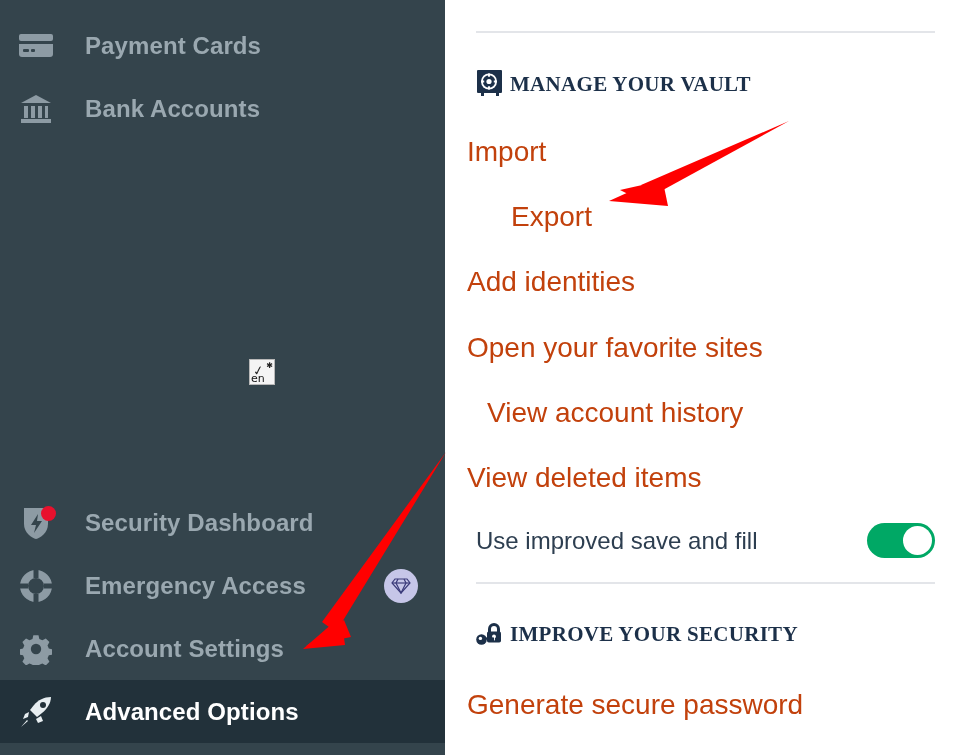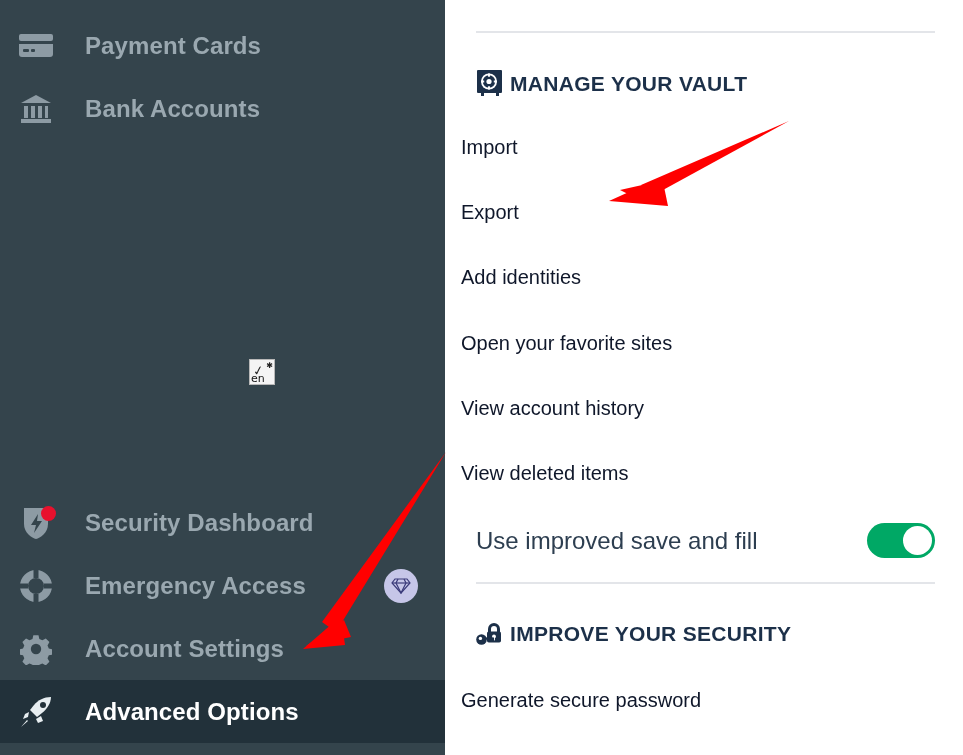--- a/index.html
+++ b/index.html
@@ -77,25 +77,25 @@
     background:#e3e5e9;
   }
   .section-head {
     position:absolute; left:31px;
     display:flex; align-items:center;
   }
   .section-head .sh-ico { width:34px; display:flex; align-items:center; }
   .section-head .sh-ico svg { fill:#1c3049; display:block; }
   .section-head .sh-text {
     font-size:21px; font-weight:bold; color:#1c3049;
-    letter-spacing:.3px; white-space:nowrap;
+    letter-spacing:.3px; white-space:nowrap;font-family:Liberation Serif, serif;
   }
   .link-row {
-    position:absolute; left:16px;
-    font-size:20px; color:#0f172a; white-space:nowrap;
+    position:absolute; left:22px;
+    font-size:28px; color:#c2410c; white-space:nowrap;
     cursor:pointer;
   }
   .toggle-row {
     position:absolute; left:31px; width:459px;
     display:flex; align-items:center; justify-content:space-between;
   }
   .toggle-row .tr-label { font-size:24px; color:#2d3e50; white-space:nowrap;text-align:right; }
   .switch {
     width:68px; height:35px; border-radius:18px;
     background:#00a865; position:relative; cursor:pointer; flex:0 0 auto;
@@ -216,24 +216,24 @@
           <rect x="12" y="3.5" width="2" height="3.2" fill="#ffffff"></rect>
           <rect x="12" y="16.3" width="2" height="3.2" fill="#ffffff"></rect>
           <rect x="5" y="10.5" width="3.2" height="2" fill="#ffffff"></rect>
           <rect x="17.8" y="10.5" width="3.2" height="2" fill="#ffffff"></rect>
         </svg>
       </span>
       <span class="sh-text">MANAGE YOUR VAULT</span>
     </div>
 
     <div class="link-row" style="top:136px;">Import</div>
-    <div class="link-row" style="top:201px;">Export</div>
+    <div class="link-row" style="top:201px;margin-left:44px;">Export</div>
     <div class="link-row" style="top:266px;">Add identities</div>
     <div class="link-row" style="top:332px;">Open your favorite sites</div>
-    <div class="link-row" style="top:397px;">View account history</div>
+    <div class="link-row" style="top:397px;margin-left:20px;">View account history</div>
     <div class="link-row" style="top:462px;">View deleted items</div>
 
     <div class="toggle-row" style="top:523px;">
       <span class="tr-label">Use improved save and fill</span>
       <span class="switch">
         <span class="knob"></span>
       </span>
     </div>
 
     <div class="divider" style="top:582px;"></div>

